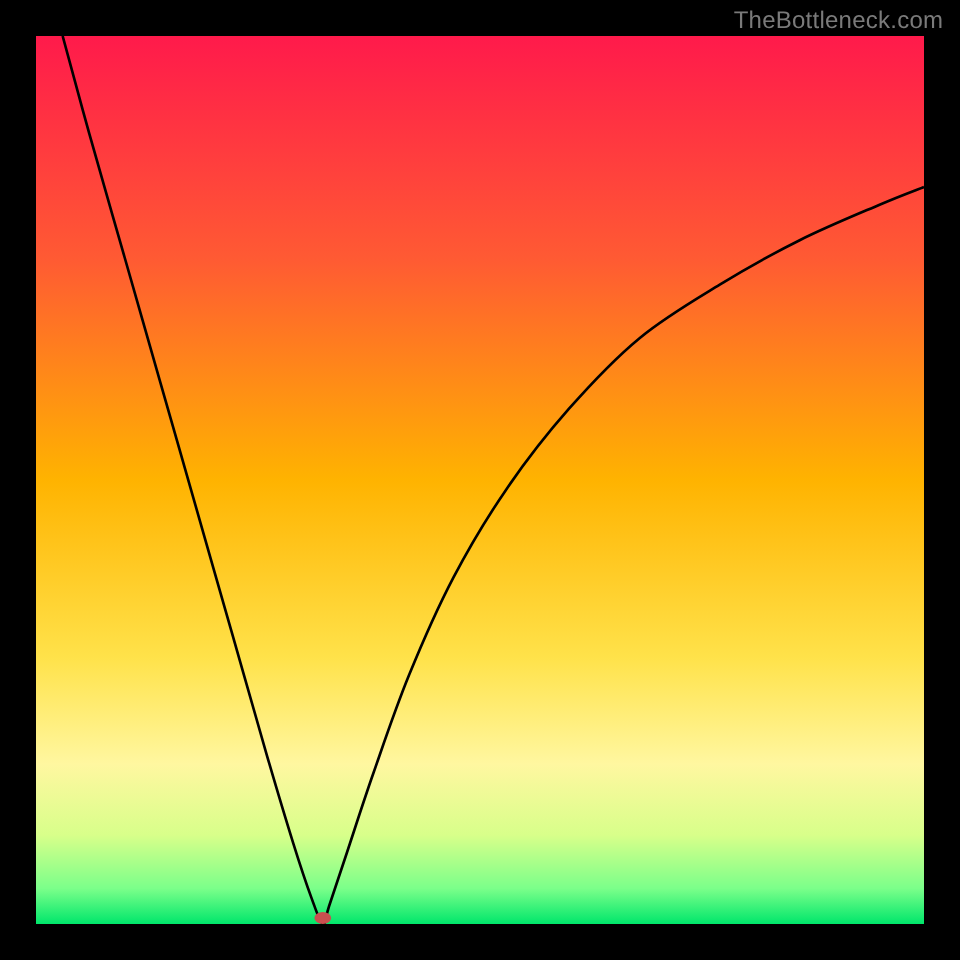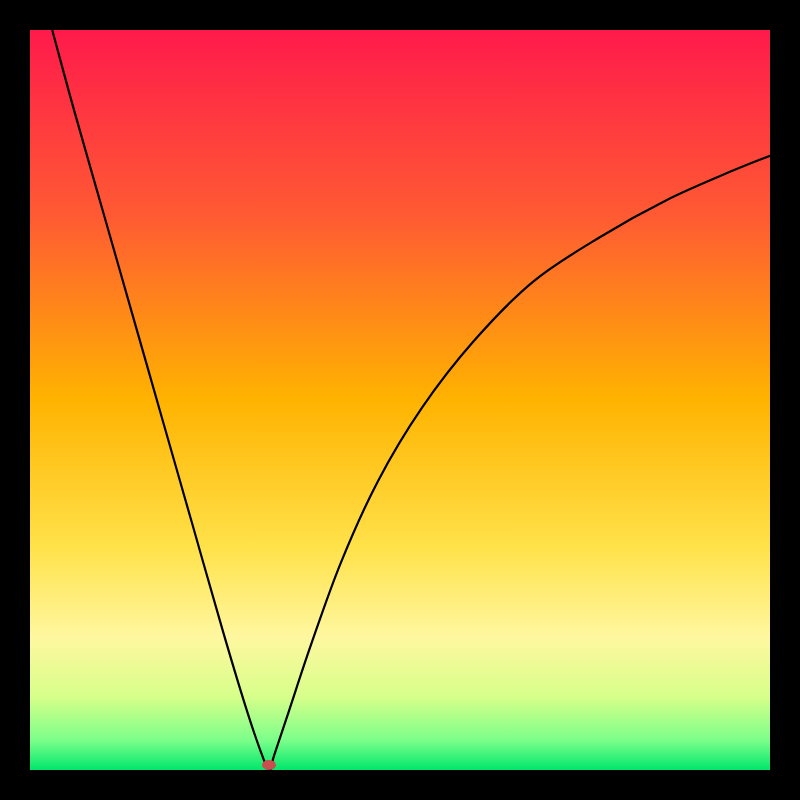--- a/index.html
+++ b/index.html
@@ -54,20 +54,21 @@
     color: #7a7a7a;
     font-size: 20px;
     font-weight: 500;
     letter-spacing: 0.2px;
   }
 </style>
 </head>
 <body>
 
 <div class="frame">
+  <div class="watermark">TheBottleneck.com</div>
 
   <div class="plot">
     <svg class="gradient-bg" viewBox="0 0 740 740" preserveAspectRatio="none">
       <defs>
         <linearGradient id="bg-grad" x1="0" y1="0" x2="0" y2="1">
             <stop offset="0%" stop-color="#ff1a4b"></stop>
             <stop offset="25%" stop-color="#ff5a33"></stop>
             <stop offset="50%" stop-color="#ffb300"></stop>
             <stop offset="70%" stop-color="#ffe24a"></stop>
             <stop offset="82%" stop-color="#fff7a0"></stop>

